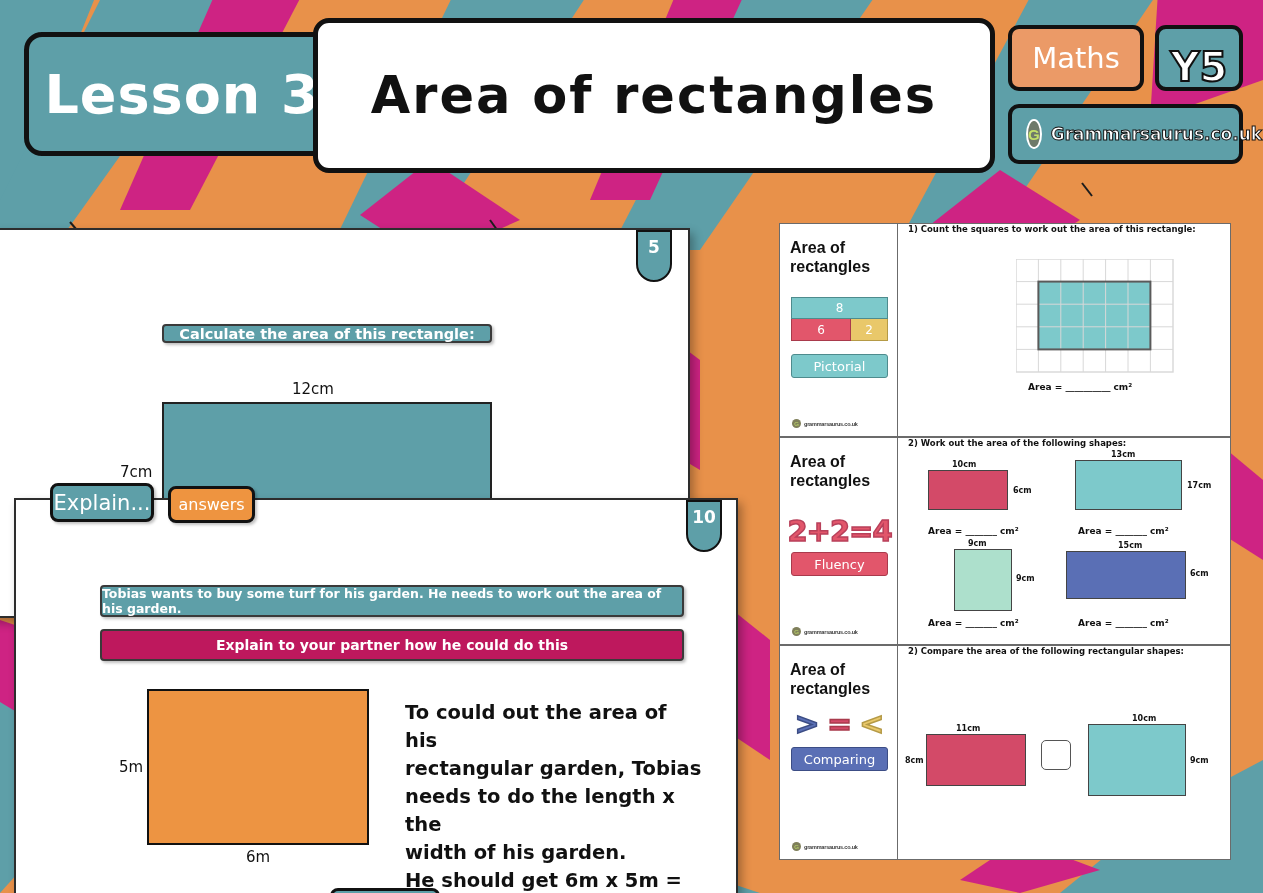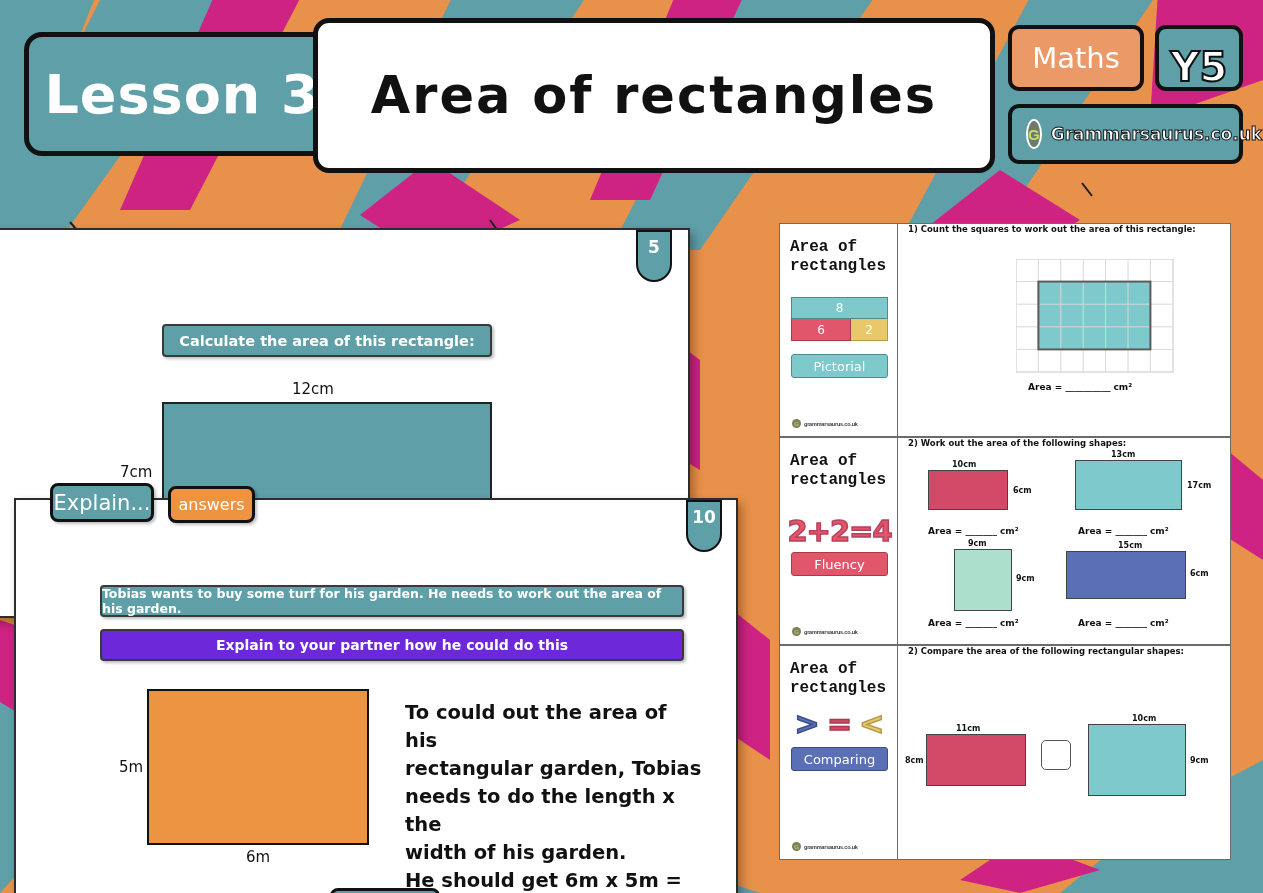--- a/index.html
+++ b/index.html
@@ -95,21 +95,21 @@
   
   #slide-back { left: -10px; top: 228px; width: 700px; height: 390px; z-index: 5; }
   #slide-back .slide-num { right: 16px; }
   .banner-teal {
     background: #5E9FA8; border: 2px solid #3a3a3a; border-radius: 4px;
     color: #fff; font-weight: bold; display:flex; align-items:center; justify-content:center;
     font-family: "DejaVu Sans", sans-serif;
     box-shadow: 2px 2px 3px rgba(0,0,0,.25);
   }
   .banner-pink {
-    background: #6d28d9; border: 2px solid #3a3a3a; border-radius: 4px;
+    background: #be185d; border: 2px solid #3a3a3a; border-radius: 4px;
     color: #fff; font-weight: bold; display:flex; align-items:center; justify-content:center;
     font-family: "DejaVu Sans", sans-serif;
     box-shadow: 2px 2px 3px rgba(0,0,0,.25);
   }
   .dim-label { position: absolute; font-size: 15px; color: #111; font-family: "DejaVu Sans", sans-serif; }
 
   
   #slide-front { left: 14px; top: 498px; width: 724px; height: 400px; z-index: 20; }
   #slide-front .slide-num { right: 14px; }
   .tab {
@@ -130,21 +130,21 @@
   
   #worksheets { position: absolute; left: 779px; top: 223px; width: 452px; height: 637px; z-index: 25; }
   .ws-card {
     position: absolute; left: 0; width: 452px; background: #fff;
     border: 1.5px solid #6b6b6b; display: flex;
   }
   .ws-side {
     width: 118px; border-right: 1.5px solid #6b6b6b;
     position: relative; padding: 14px 10px;
   }
-  .ws-title { font-size: 16px; font-weight: bold; line-height: 19px; color: #111; font-family: Liberation Mono, monospace; }
+  .ws-title { font-size: 16px; font-weight: bold; line-height: 19px; color: #111; font-family: Liberation Sans, sans-serif; }
   .ws-main { flex: 1; position: relative; padding: 0 10px; }
   .ws-q { font-size: 8.5px; font-weight: bold; color: #111; font-family: "DejaVu Sans", sans-serif; }
   .ws-foot { position: absolute; left: 12px; bottom: 8px; display: flex; align-items: center; gap: 3px; }
   .ws-foot .dot {
     width: 9px; height: 9px; border-radius: 50%; background: #7f7f5a;
     display:flex;align-items:center;justify-content:center;font-size:6px;color:#C3E06A;
   }
   .ws-foot .txt { font-size: 5.5px; font-weight: bold; color: #3a3a3a; letter-spacing: -.2px; }
 
   
@@ -240,21 +240,21 @@
     </span>
     <span class="brand-text">Grammarsaurus.co.uk</span>
   </div>
 </div>
 
 <div class="slide" id="slide-back">
   <div class="slide-num">
     <span>5</span>
   </div>
 
-  <div class="banner-teal" style="position:absolute;left:170px;top:94px;width:330px;height:33px;font-size:14.5px;">
+  <div class="banner-teal" style="position:absolute;left:170px;top:94px;width:330px;height:19px;font-size:14.5px;">
     <span>Calculate the area of this rectangle:</span>
   </div>
 
   <div class="dim-label" style="left:300px;top:150px;">12cm</div>
 
   <div style="position:absolute;left:170px;top:172px;width:330px;height:150px;background:#5E9FA8;border:2px solid #222;"></div>
 
   <div class="dim-label" style="left:128px;top:233px;">7cm</div>
 </div>
 

